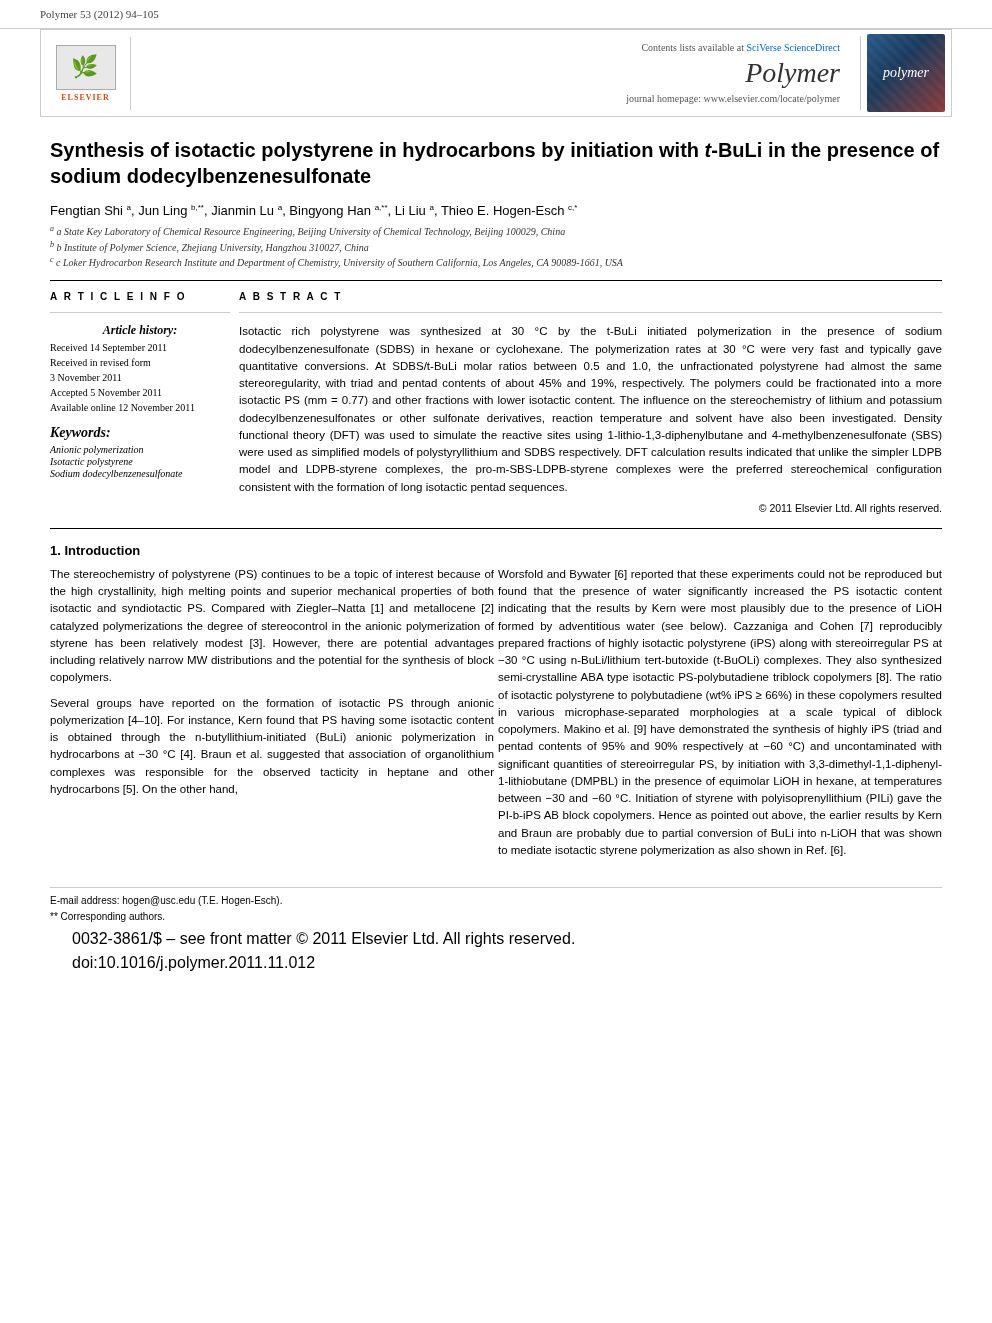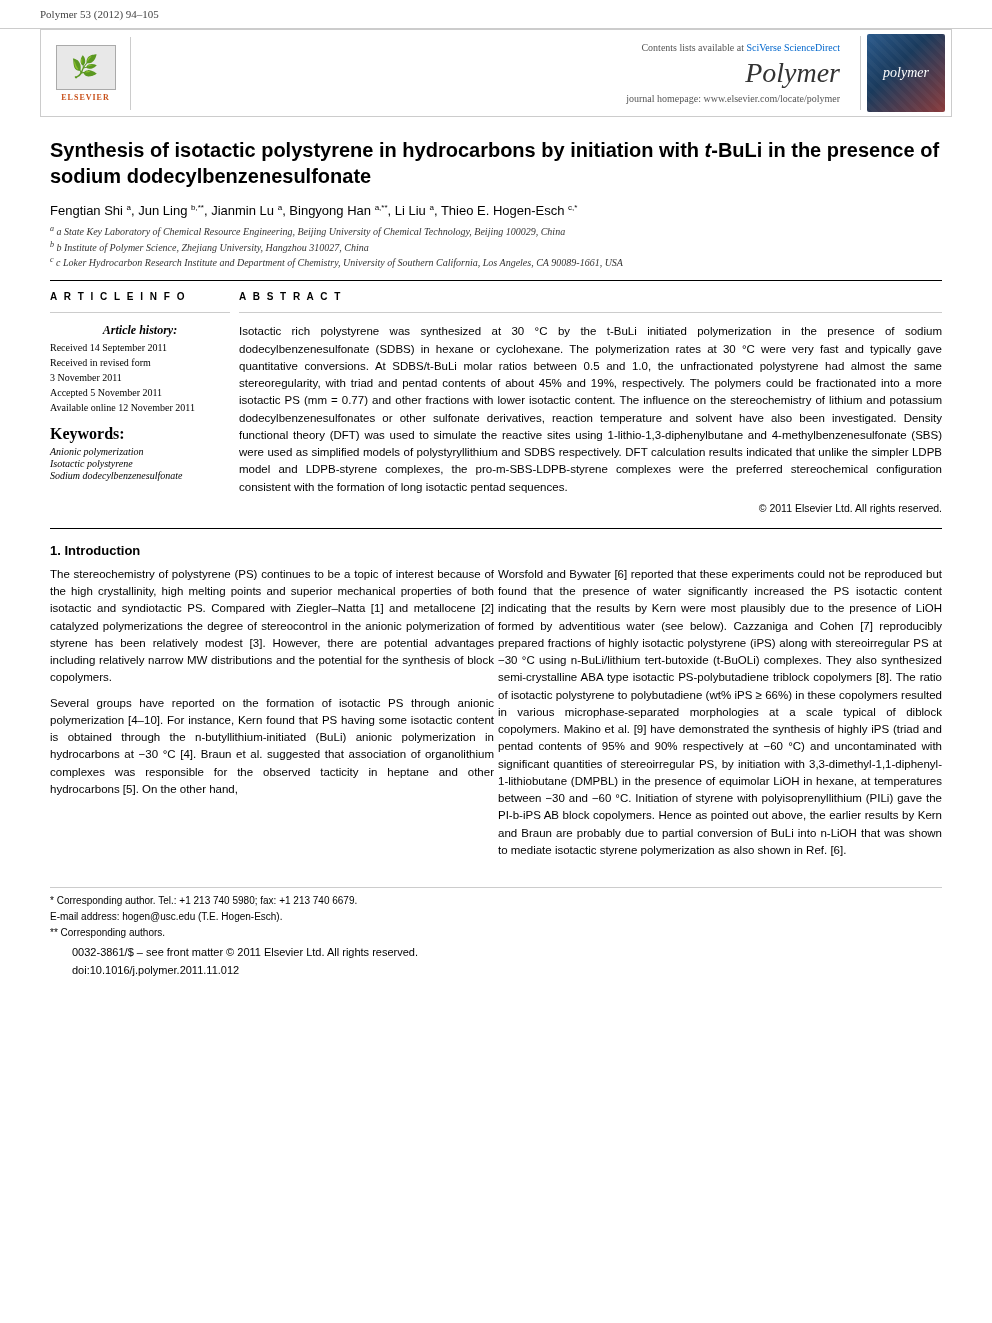--- a/index.html
+++ b/index.html
@@ -202,21 +202,22 @@
     .history-item {
       font-size: 10px;
       margin-bottom: 1px;
       line-height: 1.4;
     }
 
     .keywords-section {
       margin-top: 10px;
     }
     .keywords-label {
-      font-size: 16px;
+      font-size: 14px;
+      font-style: italic;
       font-weight: bold;
       margin-bottom: 3px;
     }
     .keyword-item {
       font-size: 10px;
       margin-bottom: 1px;
       font-style: italic;
     }
 
     .abstract-text {
@@ -263,21 +264,21 @@
       padding-top: 6px;
     }
     .footnote-item {
       font-size: 10px;
       line-height: 1.4;
       margin-bottom: 2px;
       font-family: Arial, sans-serif;
     }
 
     .doi-line {
-      font-size: 11px;
+      font-size: 16px;
       margin-top: 6px;
       font-family: Arial, sans-serif;
       padding-left: 22px;
     }
 
     sup {
       font-size: 8px;
     }
   </style>
 </head>
@@ -372,21 +373,20 @@
       <div class="body-col">
         <div class="body-para">The stereochemistry of polystyrene (PS) continues to be a topic of interest because of the high crystallinity, high melting points and superior mechanical properties of both isotactic and syndiotactic PS. Compared with Ziegler–Natta [1] and metallocene [2] catalyzed polymerizations the degree of stereocontrol in the anionic polymerization of styrene has been relatively modest [3]. However, there are potential advantages including relatively narrow MW distributions and the potential for the synthesis of block copolymers.</div>
         <div class="body-para">Several groups have reported on the formation of isotactic PS through anionic polymerization [4–10]. For instance, Kern found that PS having some isotactic content is obtained through the n-butyllithium-initiated (BuLi) anionic polymerization in hydrocarbons at −30 °C [4]. Braun et al. suggested that association of organolithium complexes was responsible for the observed tacticity in heptane and other hydrocarbons [5]. On the other hand,</div>
       </div>
       <div class="body-col">
         <div class="body-para">Worsfold and Bywater [6] reported that these experiments could not be reproduced but found that the presence of water significantly increased the PS isotactic content indicating that the results by Kern were most plausibly due to the presence of LiOH formed by adventitious water (see below). Cazzaniga and Cohen [7] reproducibly prepared fractions of highly isotactic polystyrene (iPS) along with stereoirregular PS at −30 °C using n-BuLi/lithium tert-butoxide (t-BuOLi) complexes. They also synthesized semi-crystalline ABA type isotactic PS-polybutadiene triblock copolymers [8]. The ratio of isotactic polystyrene to polybutadiene (wt% iPS ≥ 66%) in these copolymers resulted in various microphase-separated morphologies at a scale typical of diblock copolymers. Makino et al. [9] have demonstrated the synthesis of highly iPS (triad and pentad contents of 95% and 90% respectively at −60 °C) and uncontaminated with significant quantities of stereoirregular PS, by initiation with 3,3-dimethyl-1,1-diphenyl-1-lithiobutane (DMPBL) in the presence of equimolar LiOH in hexane, at temperatures between −30 and −60 °C. Initiation of styrene with polyisoprenyllithium (PILi) gave the PI-b-iPS AB block copolymers. Hence as pointed out above, the earlier results by Kern and Braun are probably due to partial conversion of BuLi into n-LiOH that was shown to mediate isotactic styrene polymerization as also shown in Ref. [6].</div>
       </div>
     </div>
 
     <div class="footnotes-section">
-      <div class="footnote-item">* Corresponding author. Tel.: +1 213 740 5980; fax: +1 213 740 6679.</div>
       <div class="footnote-item">E-mail address: hogen@usc.edu (T.E. Hogen-Esch).</div>
       <div class="footnote-item">** Corresponding authors.</div>
       <div class="doi-line">0032-3861/$ – see front matter © 2011 Elsevier Ltd. All rights reserved.</div>
       <div class="doi-line">doi:10.1016/j.polymer.2011.11.012</div>
     </div>
 
   </div>
 </div>
 
 </body></html>

